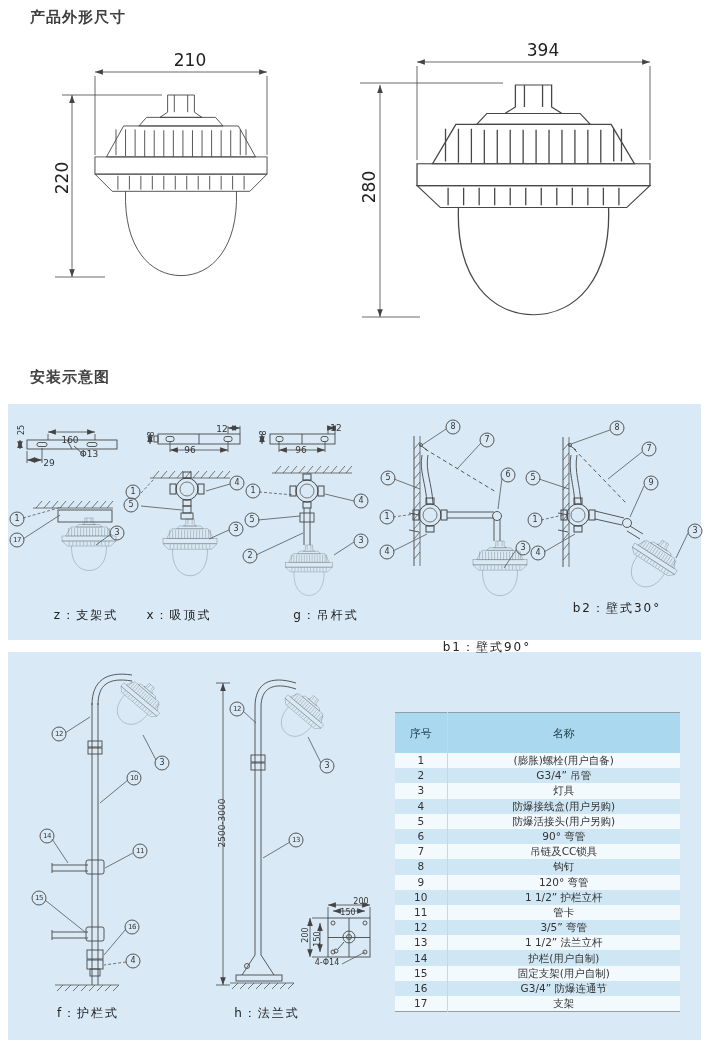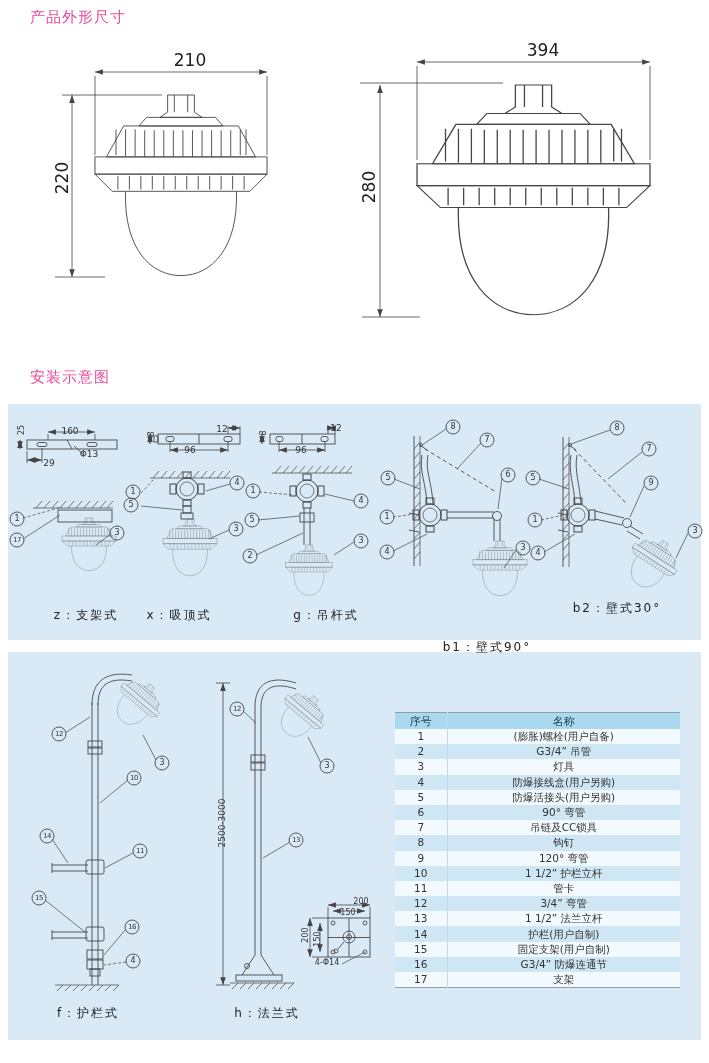--- a/index.html
+++ b/index.html
@@ -1,36 +1,36 @@
 <!DOCTYPE html>
 <html><head>
 <meta charset="utf-8">
 <style>
   html,body{margin:0;padding:0}
   body{position:relative;width:709px;height:1063px;background:#fff;
        font-family:"DejaVu Sans","Liberation Sans",sans-serif;overflow:hidden}
   .panel{position:absolute;background:#d9eaf6}
-  .sec-title{position:absolute;color:#ec4899;font-size:15px;font-weight:normal;letter-spacing:1px;white-space:nowrap}
+  .sec-title{position:absolute;color:#404040;font-size:15px;font-weight:bold;letter-spacing:1px;white-space:nowrap}
   .ctr{position:absolute;transform:translate(-50%,-50%);white-space:nowrap}
   .rot{position:absolute;transform:translate(-50%,-50%) rotate(-90deg);white-space:nowrap}
   .dim-big{font-size:17px;color:#222}
   .dim-sm{font-size:9px;color:#333}
   .dim-xs{font-size:8px;color:#333}
   .diag-label{font-size:12px;color:#222;letter-spacing:2px}
   .co{position:absolute;width:13px;height:13px;border:1px solid #555;border-radius:50%;
       font-size:8px;line-height:12px;text-align:center;color:#333;transform:translate(-50%,-50%)}
   .co.two{font-size:7px;letter-spacing:-0.5px}
   svg{position:absolute;overflow:visible}
   .art{stroke:#474747;fill:none;stroke-width:0.9}
   .dim{stroke:#444;fill:none;stroke-width:0.8}
   .ldr{stroke:#555;fill:none;stroke-width:0.8}
   table.parts{position:absolute;left:395px;top:712px;width:285px;border-collapse:collapse;
       table-layout:fixed;font-size:10.5px;color:#333;
       border-top:1px solid #90a0a8;border-bottom:1px solid #90a0a8}
-  table.parts th{background:#a9d8ef;font-weight:normal;height:16px;padding:0;font-size:11px;color:#1c3a4a}
+  table.parts th{background:#a9d8ef;font-weight:normal;height:16px;padding:12px;font-size:11px;color:#1c3a4a}
   table.parts td{height:15.2px;padding:0 2px;text-align:center;line-height:1.05;overflow:hidden}
   table.parts th:first-child,table.parts td:first-child{border-right:1px solid #b9dcef}
   table.parts tbody tr:nth-child(odd){background:#f3fafe}
   table.parts tbody tr:nth-child(even){background:#cfe7f5}
 </style>
 </head>
 <body>
 
 <svg width="0" height="0">
   <defs>
@@ -121,21 +121,21 @@
     <line x1="17" y1="45" x2="32" y2="45" marker-start="url(#ar)" marker-end="url(#ar)"></line>
   </g>
   <use href="#hatch80" x="23" y="85"></use>
   <use href="#lamp" transform="translate(49,103) scale(0.30,0.25)"></use>
   <g class="ldr">
     <line x1="13" y1="103" x2="52" y2="92" stroke-dasharray="3,2"></line>
     <line x1="13" y1="124" x2="50" y2="100"></line>
     <line x1="101" y1="119" x2="86" y2="130"></line>
   </g>
 </svg>
-<span class="ctr dim-sm" style="left:70px;top:431px">160</span>
+<span class="ctr dim-sm" style="left:70px;top:440px">160</span>
 <span class="ctr dim-sm" style="left:89px;top:454px">Φ13</span>
 <span class="ctr dim-sm" style="left:49px;top:463px">29</span>
 <span class="rot dim-xs" style="left:21px;top:430px">25</span>
 <span class="co" style="left:17px;top:519px">1</span>
 <span class="co two" style="left:17px;top:540px">17</span>
 <span class="co" style="left:117px;top:533px">3</span>
 <span class="ctr diag-label" style="left:86px;top:615px">z：支架式</span>
 
 <svg style="left:140px;top:415px" width="120" height="205">
   <g class="art">
@@ -444,21 +444,21 @@
     <tr>
         <td>10</td>
         <td>1 1/2” 护栏立杆</td>
       </tr>
     <tr>
         <td>11</td>
         <td>管卡</td>
       </tr>
     <tr>
         <td>12</td>
-        <td>3/4” 弯管</td>
+        <td>3/5” 弯管</td>
       </tr>
     <tr>
         <td>13</td>
         <td>1 1/2” 法兰立杆</td>
       </tr>
     <tr>
         <td>14</td>
         <td>护栏(用户自制)</td>
       </tr>
     <tr>

